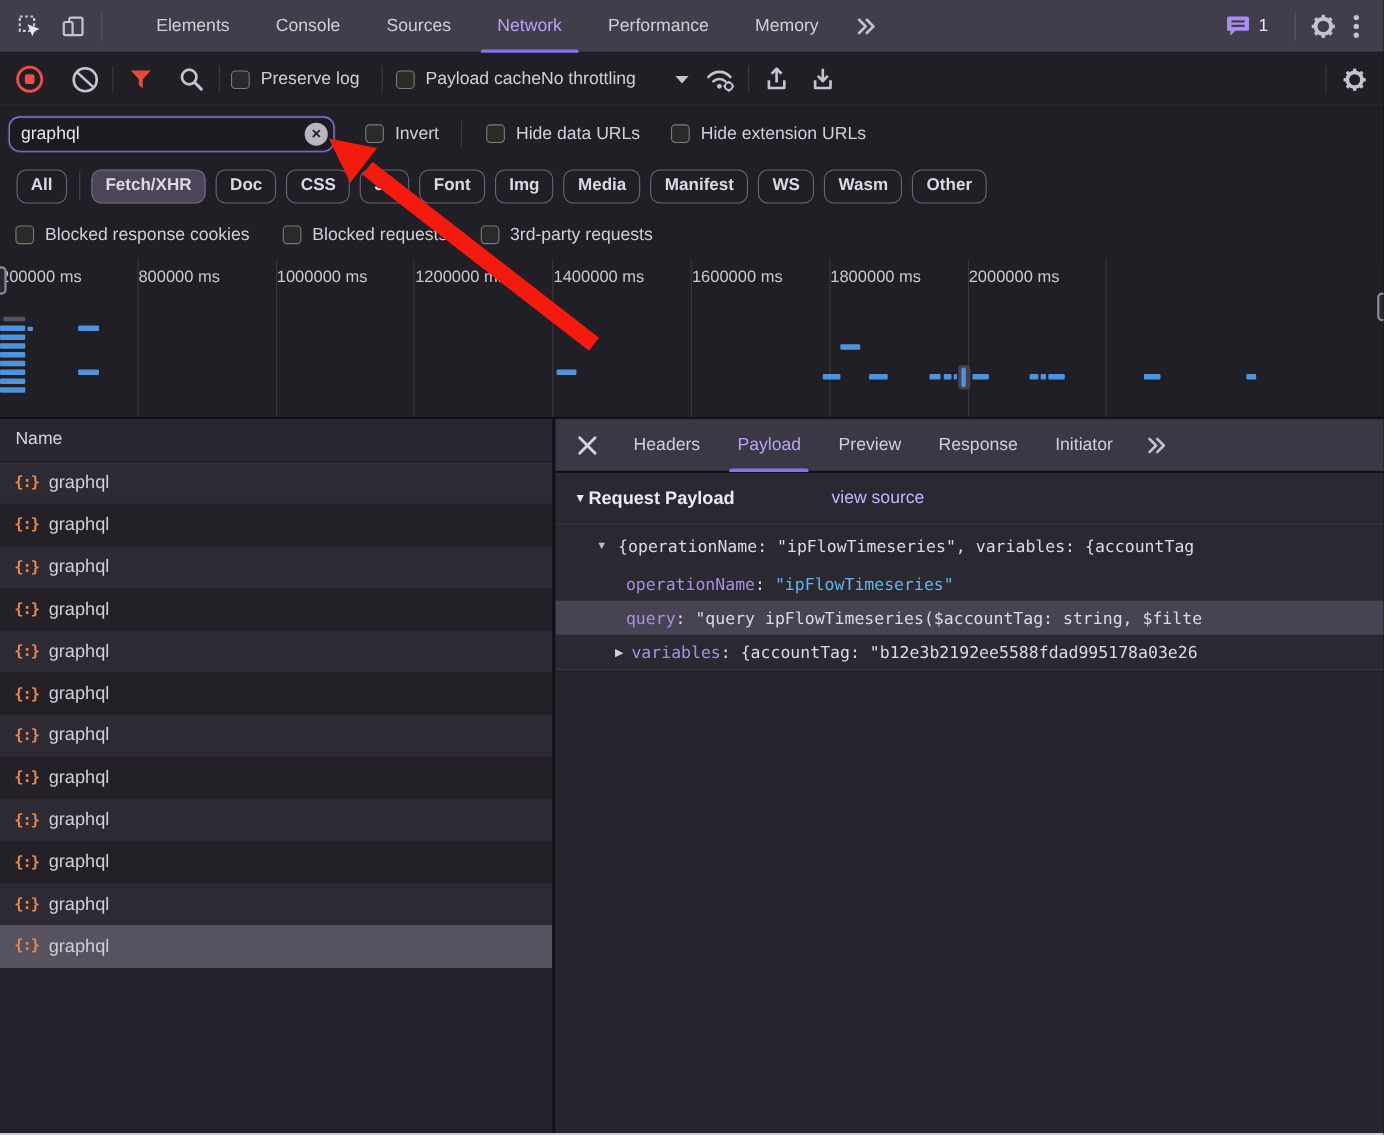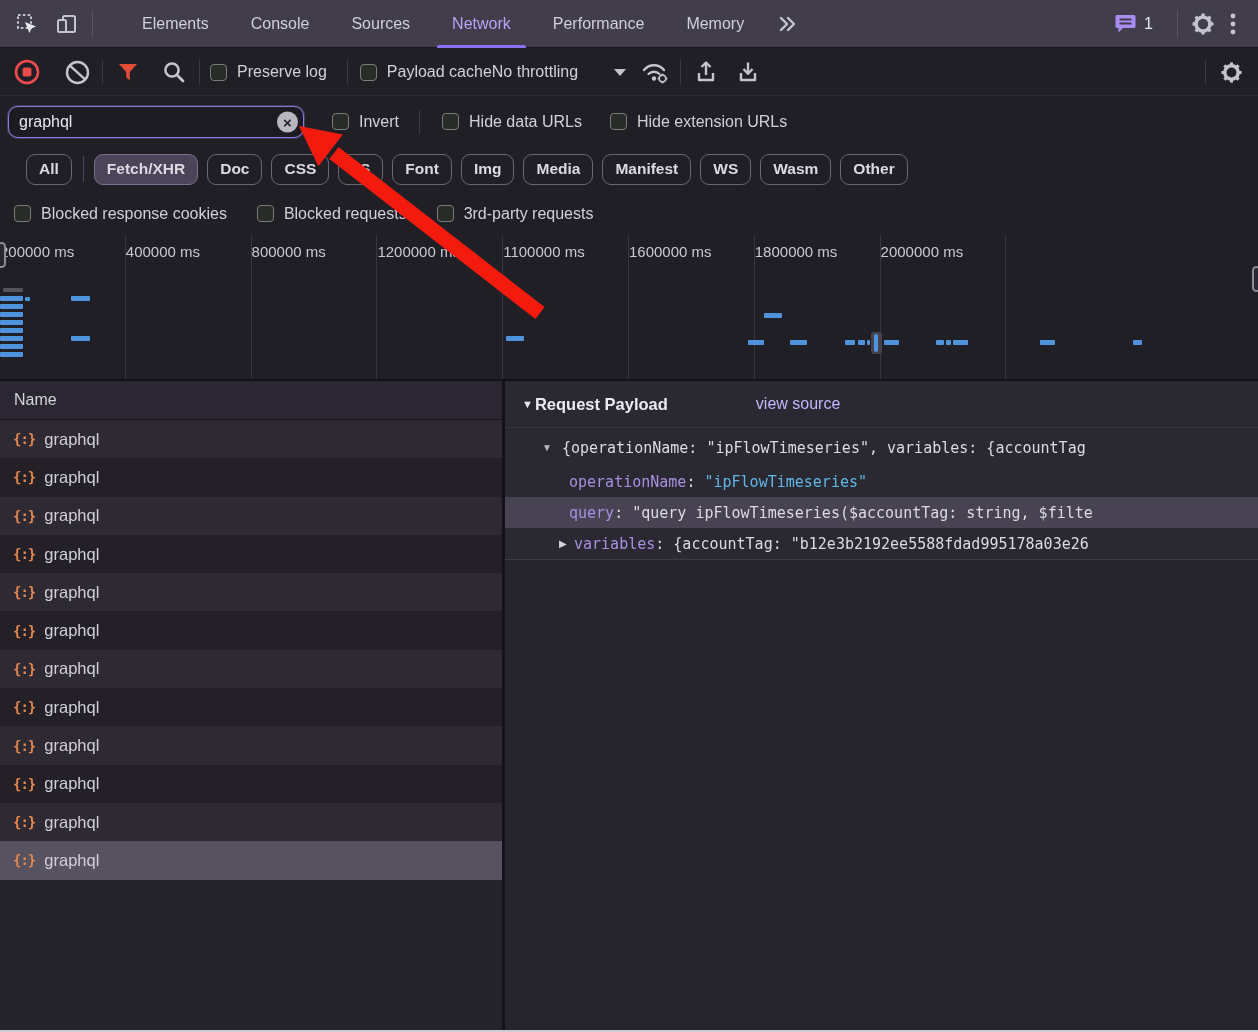--- a/index.html
+++ b/index.html
@@ -43,21 +43,21 @@
   .filter-input{position:relative;width:296px;height:32px;margin-left:8px;border:1.5px solid #8d7ae0;
     border-radius:10px;background:#1d1b22;display:flex;align-items:center;flex:0 0 auto;box-shadow:0 0 0 1px #413b63;}
   .filter-input input{background:transparent;border:none;outline:none;color:#e8e6ee;font-size:16px;
     font-family:"Liberation Sans",sans-serif;padding:0 30px 0 10px;width:100%;}
   .clear-circle{position:absolute;right:5px;top:50%;transform:translateY(-50%);width:21px;height:21px;border-radius:50%;
     background:#b9b6c1;color:#211f26;font-size:15px;font-weight:bold;display:flex;align-items:center;justify-content:center;cursor:pointer;line-height:1;}
   .filterbar .cb-group{margin-left:28px;}
   .filterbar .vsep2{margin:0 12px 0 20px;}
 
   
-  .chipsbar{position:absolute;left:0;top:147px;width:1052px;height:44px;display:flex;align-items:center;padding-left:26px;}
+  .chipsbar{position:absolute;left:0;top:147px;width:1052px;height:44px;display:flex;align-items:center;padding-left:15px;}
   .chip{height:31px;padding:0 12px;margin-right:9px;border:1.5px solid #6b6676;border-radius:9px;background:transparent;
     color:#dcd9e3;font-size:15.5px;font-weight:bold;display:inline-flex;align-items:center;cursor:pointer;white-space:nowrap;}
   .chip-sel{background:#4c4458;border-color:#79718c;}
   .chip-sep{width:1px;height:26px;background:#4a4653;margin:0 10px 0 2px;}
 
   
   .extrabar{position:absolute;left:0;top:191px;width:1258px;height:45px;display:flex;align-items:center;}
   .extrabar .cb-group{margin-left:14px;}
   .extrabar .cb-group + .cb-group{margin-left:30px;}
 
@@ -326,30 +326,30 @@
       <span>3rd-party requests</span>
     </div>
   </div>
 
   <div class="timeline">
     <div class="tcols">
         <div class="tcol">
           <span class="tcol-label">200000 ms</span>
         </div>
         <div class="tcol">
-          <span class="tcol-label">400000 ms</span>
-        </div>
-        <div class="tcol">
           <span class="tcol-label">800000 ms</span>
         </div>
         <div class="tcol">
+          <span class="tcol-label">1000000 ms</span>
+        </div>
+        <div class="tcol">
           <span class="tcol-label">1200000 ms</span>
         </div>
         <div class="tcol">
-          <span class="tcol-label">1100000 ms</span>
+          <span class="tcol-label">1400000 ms</span>
         </div>
         <div class="tcol">
           <span class="tcol-label">1600000 ms</span>
         </div>
         <div class="tcol">
           <span class="tcol-label">1800000 ms</span>
         </div>
         <div class="tcol">
           <span class="tcol-label">2000000 ms</span>
         </div>
@@ -436,20 +436,41 @@
             <span class="req-name">graphql</span>
           </div>
           <div class="req-row even sel">
             <span class="json-icon">{:}</span>
             <span class="req-name">graphql</span>
           </div>
         </div>
     </div>
     <div class="pane-divider"></div>
     <div class="right-pane">
+      <div class="dtabs">
+        <div class="close-btn">
+          <svg width="18" height="18" viewBox="0 0 18 18">
+            <line x1="2" y1="2" x2="16" y2="16" stroke="#d5d2dc" stroke-width="2.6" stroke-linecap="round"></line>
+            <line x1="16" y1="2" x2="2" y2="16" stroke="#d5d2dc" stroke-width="2.6" stroke-linecap="round"></line>
+          </svg>
+        </div>
+        <div style="display:flex;height:49px;">
+            <div class="dtab">Headers</div>
+            <div class="dtab active">Payload</div>
+            <div class="dtab">Preview</div>
+            <div class="dtab">Response</div>
+            <div class="dtab">Initiator</div>
+          </div>
+        <div class="more-tabs">
+          <svg width="22" height="20" viewBox="0 0 22 20">
+            <path d="M4 4 L10 10 L4 16" fill="none" stroke="#c6c3ce" stroke-width="2.4" stroke-linecap="round" stroke-linejoin="round"></path>
+            <path d="M11 4 L17 10 L11 16" fill="none" stroke="#c6c3ce" stroke-width="2.4" stroke-linecap="round" stroke-linejoin="round"></path>
+          </svg>
+        </div>
+      </div>
       <div class="payload-header">
         <span class="ph-tri">▼</span>
         <span class="ph-title">Request Payload</span>
         <span class="ph-link">view source</span>
       </div>
       <div class="summary-row">
         <span class="sum-tri">▼</span>
         <span class="mono">{operationName: "ipFlowTimeseries", variables: {accountTag</span>
       </div>
       <div class="code-rows">

